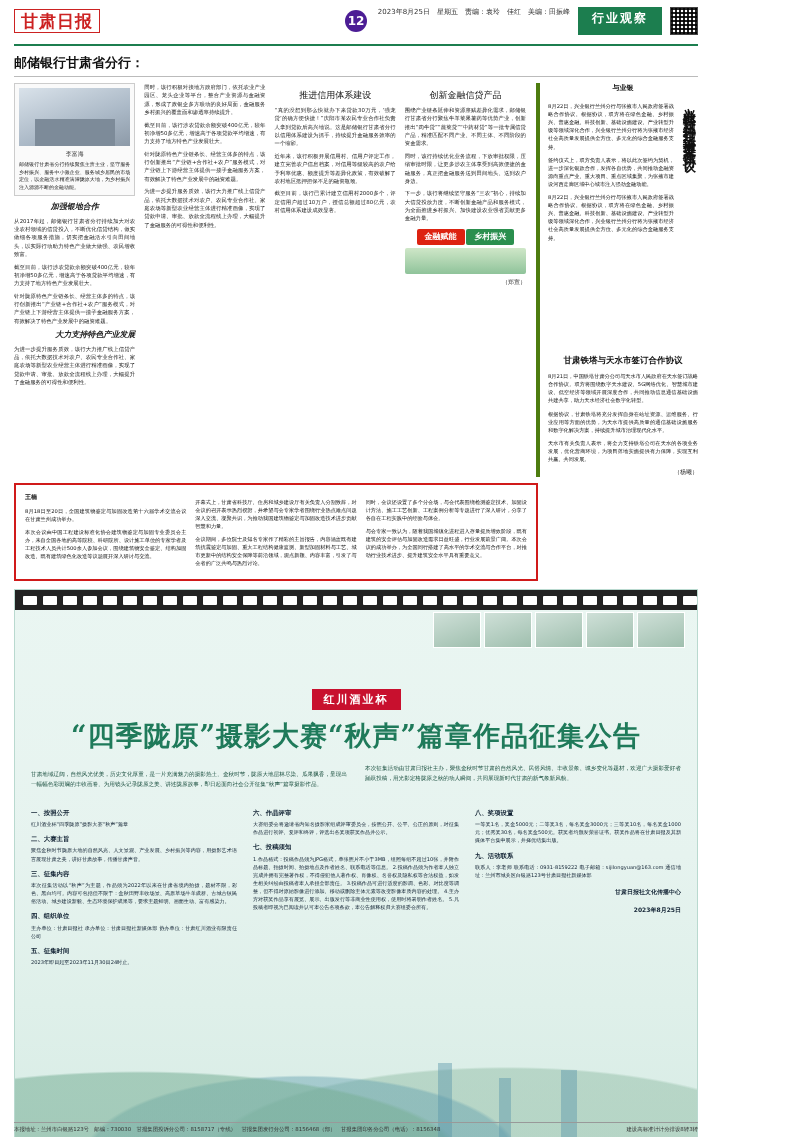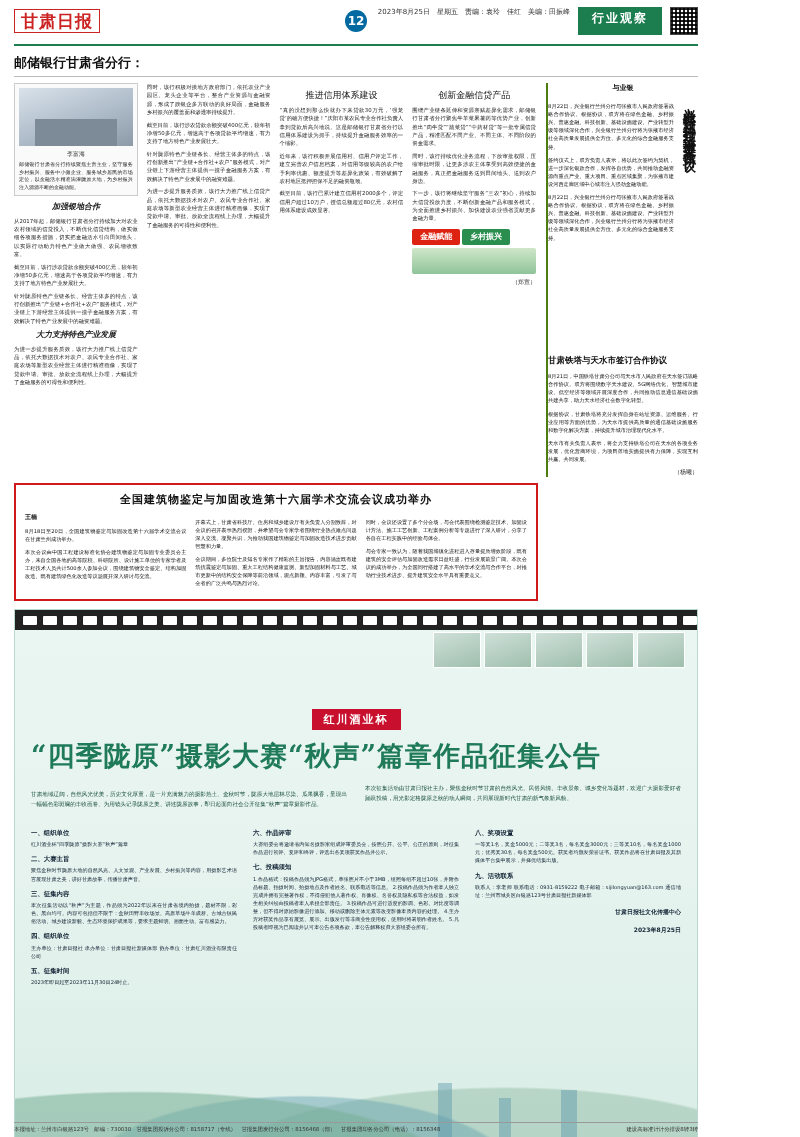--- a/index.html
+++ b/index.html
@@ -6,21 +6,21 @@
   body{
     width:800px;height:1137px;background:#ffffff;
     font-family:"DejaVu Sans","Liberation Sans",sans-serif;
     color:#111;overflow:hidden;position:relative;
   }
   .page{width:712px;height:1137px;position:relative;box-sizing:border-box;padding:0 14px;}
 
   
   .masthead{height:42px;display:flex;align-items:center;justify-content:space-between;position:relative;}
   .logo{font-family:"DejaVu Serif","Liberation Serif",serif;font-weight:bold;font-size:17px;letter-spacing:1px;color:#c22;border:1px solid #c22;padding:2px 6px;line-height:1.1;}
-  .pagenum{position:absolute;left:50%;transform:translateX(-50%);width:22px;height:22px;border-radius:50%;background:#0369a1;color:#fff;font-size:12px;display:flex;align-items:center;justify-content:center;font-weight:bold;}
+  .pagenum{position:absolute;left:50%;transform:translateX(-50%);width:22px;height:22px;border-radius:50%;background:#4c1d95;color:#fff;font-size:12px;display:flex;align-items:center;justify-content:center;font-weight:bold;}
   .mh-right{display:flex;gap:8px;}
   .mh-meta{font-size:7px;color:#333;}
   .section-tag{background:#1c7e4f;color:#fff;font-size:12px;padding:3px 14px;letter-spacing:2px;font-weight:bold;}
   .qr{width:26px;height:26px;background:
       repeating-linear-gradient(90deg,#222 0 2px,#fff 2px 4px),
       repeating-linear-gradient(0deg,#222 0 2px,transparent 2px 4px);
       background-blend-mode:multiply;border:1px solid #444;}
   .mh-rule{height:2px;background:#1c7e4f;margin-top:2px;}
 
   
@@ -46,44 +46,44 @@
   .colhead{font-size:8px;font-weight:bold;text-align:center;margin:4px 0 3px;font-style:italic;}
 
   
   .redbox{border:2px solid #d01a1a;padding:7px 9px;margin-top:6px;}
   .redbox h3{font-size:11px;font-weight:bold;text-align:center;margin:0 0 5px;letter-spacing:1px;}
   .redbox .inner{display:flex;gap:9px;}
   .redbox .rb-col{font-size:5.2px;line-height:1.55;text-align:justify;}
   .rb-author{font-size:6px;font-weight:bold;margin-bottom:3px;}
 
   
-  .rail{width:150px;flex:0 0 150px;border-left:2px solid #4d7c0f;}
+  .rail{width:150px;flex:0 0 150px;border-left:4px solid #4d7c0f;padding-left:8px;}
   .rail h4{font-size:7px;text-align:center;margin:0 0 4px;font-weight:bold;}
   .rail-title{
     writing-mode:vertical-rl;text-orientation:upright;
     font-family:"DejaVu Serif","Liberation Serif",serif;
     font-size:13px;font-weight:bold;color:#111;letter-spacing:3px;height:250px;margin:0 auto;
   }
   .rail-flex{display:flex;gap:6px;}
   .rail-body{font-size:5.2px;line-height:1.55;text-align:justify;flex:1;}
-  .rail-sub{font-size:8.5px;font-weight:bold;text-align:left;margin:8px 0 4px;}
+  .rail-sub{font-size:8.5px;font-weight:bold;text-align:center;margin:8px 0 4px;}
 
   
   .announce{
     position:relative;margin-top:8px;border:1px solid #b9d9cf;height:590px;overflow:hidden;
     background:linear-gradient(180deg,#eaf6f2 0%,#e6f3ef 45%,#dff0ea 70%,#d6ebe4 100%);
   }
   .film-strip{height:20px;background:#222;position:absolute;left:0;right:0;display:flex;gap:6px;align-items:center;padding:0 8px;box-sizing:border-box;}
   .film-strip.top{top:0;}
   .film-strip span{display:block;width:14px;height:9px;background:#fff;border-radius:1px;flex:0 0 14px;}
   .ann-inner{position:absolute;top:22px;left:0;right:0;bottom:22px;padding:8px 16px;box-sizing:border-box;}
   .cup{display:inline-block;background:#c8102e;color:#fff;font-weight:bold;font-size:11px;padding:3px 12px;letter-spacing:2px;}
   .ann-title{
     font-family:"DejaVu Serif","Liberation Serif",serif;
-    font-size:27px;font-weight:bold;color:#1f7a5a;margin:8px 0 10px;letter-spacing:1px;
+    font-size:27px;font-weight:bold;color:#1f7a5a;text-align:center;margin:8px 0 10px;letter-spacing:1px;
   }
   .ann-lead{font-size:5.6px;line-height:1.7;text-align:justify;color:#184d3d;columns:2;column-gap:18px;}
   .ann-cols{display:flex;gap:16px;margin-top:10px;}
   .ann-col{flex:1;font-size:5.1px;line-height:1.6;text-align:justify;color:#123;}
   .ann-h{font-size:6.4px;font-weight:bold;margin:6px 0 2px;}
   .ann-sign{text-align:right;font-size:6px;margin-top:8px;font-weight:bold;}
   
   .skyline{position:absolute;left:0;right:0;bottom:22px;height:120px;pointer-events:none;}
   .sk{position:absolute;bottom:0;background:rgba(90,150,170,.45);}
   .hills{position:absolute;left:0;right:0;bottom:22px;height:150px;
@@ -123,21 +123,21 @@
       <div class="col" style="flex:1;">
         <div class="photo-box">
           <div class="photo"></div>
           <div class="photo-cap">李富海</div>
           <div style="font-size:5px;line-height:1.5;text-align:justify;margin-top:3px;">邮储银行甘肃省分行持续聚焦主责主业，坚守服务乡村振兴、服务中小微企业、服务城乡居民的市场定位，以金融活水精准滴灌陇原大地，为乡村振兴注入源源不断的金融动能。</div>
         </div>
         <div class="colhead">加强银地合作</div>
         <p>从2017年起，邮储银行甘肃省分行持续加大对农业农村领域的信贷投入，不断优化信贷结构，做实做细各项服务措施，切实把金融活水引向田间地头，以实际行动助力特色产业做大做强、农民增收致富。</p>
         <p>截至目前，该行涉农贷款余额突破400亿元，较年初净增50多亿元，增速高于各项贷款平均增速，有力支持了地方特色产业发展壮大。</p>
         <p>针对陇原特色产业链条长、经营主体多的特点，该行创新推出“产业链+合作社+农户”服务模式，对产业链上下游经营主体提供一揽子金融服务方案，有效解决了特色产业发展中的融资难题。</p>
-        <div class="colhead" style="margin-top:0;">大力支持特色产业发展</div>
+        <div class="colhead" style="margin-top:0;text-align:right;">大力支持特色产业发展</div>
         <p>为进一步提升服务质效，该行大力推广线上信贷产品，依托大数据技术对农户、农民专业合作社、家庭农场等新型农业经营主体进行精准画像，实现了贷款申请、审批、放款全流程线上办理，大幅提升了金融服务的可得性和便利性。</p>
       </div>
 
       <div class="col" style="flex:1;">
         <p>同时，该行积极对接地方政府部门，依托农业产业园区、龙头企业等平台，整合产业资源与金融资源，形成了政银企多方联动的良好局面，金融服务乡村振兴的覆盖面和渗透率持续提升。</p>
         <p>截至目前，该行涉农贷款余额突破400亿元，较年初净增50多亿元，增速高于各项贷款平均增速，有力支持了地方特色产业发展壮大。</p>
         <p>针对陇原特色产业链条长、经营主体多的特点，该行创新推出“产业链+合作社+农户”服务模式，对产业链上下游经营主体提供一揽子金融服务方案，有效解决了特色产业发展中的融资难题。</p>
         <p>为进一步提升服务质效，该行大力推广线上信贷产品，依托大数据技术对农户、农民专业合作社、家庭农场等新型农业经营主体进行精准画像，实现了贷款申请、审批、放款全流程线上办理，大幅提升了金融服务的可得性和便利性。</p>
       </div>
 
@@ -146,21 +146,21 @@
         <p>“真的没想到那么快就办下来贷款30万元，‘强龙贷’的确方便快捷！”庆阳市某农民专业合作社负责人拿到贷款后高兴地说。这是邮储银行甘肃省分行以信用体系建设为抓手，持续提升金融服务效率的一个缩影。</p>
         <p>近年来，该行积极开展信用村、信用户评定工作，建立完善农户信息档案，对信用等级较高的农户给予利率优惠、额度提升等差异化政策，有效破解了农村地区抵押担保不足的融资瓶颈。</p>
         <p>截至目前，该行已累计建立信用村2000多个，评定信用户超过10万户，授信总额超过80亿元，农村信用体系建设成效显著。</p>
       </div>
 
       <div class="col" style="flex:1;">
         <div class="subhead">创新金融信贷产品</div>
         <p>围绕产业链条延伸和资源禀赋差异化需求，邮储银行甘肃省分行聚焦牛羊菜果薯药等优势产业，创新推出“肉牛贷”“蔬菜贷”“中药材贷”等一批专属信贷产品，精准匹配不同产业、不同主体、不同阶段的资金需求。</p>
         <p>同时，该行持续优化业务流程，下放审批权限，压缩审批时限，让更多涉农主体享受到高效便捷的金融服务，真正把金融服务送到田间地头、送到农户身边。</p>
         <p>下一步，该行将继续坚守服务“三农”初心，持续加大信贷投放力度，不断创新金融产品和服务模式，为全面推进乡村振兴、加快建设农业强省贡献更多金融力量。</p>
-        <div style="margin-top:4px;">
+        <div style="margin-top:4px;text-align:center;">
           <div style="display:inline-block;background:#d21;color:#fff;font-size:8px;font-weight:bold;padding:2px 8px;border-radius:2px;">金融赋能</div>
           <div style="display:inline-block;background:#2a8f4e;color:#fff;font-size:8px;font-weight:bold;padding:2px 8px;border-radius:2px;margin-top:2px;">乡村振兴</div>
           <div style="height:26px;margin-top:3px;background:linear-gradient(180deg,#cfe7c8,#8fc39a);border-radius:2px;"></div>
         </div>
         <div class="byline">（郑宣）</div>
       </div>
     </div>
 
     <div class="rail">
       <h4>与业银</h4>
@@ -178,21 +178,20 @@
         <p>根据协议，甘肃铁塔将充分发挥自身在站址资源、运维服务、行业应用等方面的优势，为天水市提供高质量的通信基础设施服务和数字化解决方案，持续提升城市治理现代化水平。</p>
         <p>天水市有关负责人表示，将全力支持铁塔公司在天水的各项业务发展，优化营商环境，为项目落地实施提供有力保障，实现互利共赢、共同发展。</p>
       </div>
       <div class="byline">（杨曦）</div>
     </div>
   </div>
 
   <div style="display:flex;gap:10px;">
     <div style="flex:1;">
       <div class="redbox">
-        <h3>全国建筑物鉴定与加固改造第十六届学术交流会议成功举办</h3>
         <div class="inner">
           <div class="rb-col" style="flex:1;">
             <div class="rb-author">王楠</div>
             <p>8月18日至20日，全国建筑物鉴定与加固改造第十六届学术交流会议在甘肃兰州成功举办。</p>
             <p>本次会议由中国工程建设标准化协会建筑物鉴定与加固专业委员会主办，来自全国各地的高等院校、科研院所、设计施工单位的专家学者及工程技术人员共计500余人参加会议，围绕建筑物安全鉴定、结构加固改造、既有建筑绿色化改造等议题展开深入研讨与交流。</p>
           </div>
           <div class="rb-col" style="flex:1;">
             <p>开幕式上，甘肃省科技厅、住房和城乡建设厅有关负责人分别致辞，对会议的召开表示热烈祝贺，并希望与会专家学者围绕行业热点难点问题深入交流、凝聚共识，为推动我国建筑物鉴定与加固改造技术进步贡献智慧和力量。</p>
             <p>会议期间，多位院士及知名专家作了精彩的主旨报告，内容涵盖既有建筑抗震鉴定与加固、重大工程结构健康监测、新型加固材料与工艺、城市更新中的结构安全保障等前沿领域，观点新颖、内容丰富，引发了与会者的广泛共鸣与热烈讨论。</p>
           </div>
@@ -274,21 +273,21 @@
       </div>
       <div class="ann-title">“四季陇原”摄影大赛“秋声”篇章作品征集公告</div>
 
       <div class="ann-lead">
         <p>甘肃地域辽阔，自然风光优美，历史文化厚重，是一片充满魅力的摄影热土。金秋时节，陇原大地层林尽染、瓜果飘香，呈现出一幅幅色彩斑斓的丰收画卷。为用镜头记录陇原之美、讲述陇原故事，即日起面向社会公开征集“秋声”篇章摄影作品。</p>
         <p>本次征集活动由甘肃日报社主办，聚焦金秋时节甘肃的自然风光、民俗风情、丰收景象、城乡变化等题材，欢迎广大摄影爱好者踊跃投稿，用光影定格陇原之秋的动人瞬间，共同展现新时代甘肃的新气象新风貌。</p>
       </div>
 
       <div class="ann-cols">
         <div class="ann-col">
-          <div class="ann-h">一、组织单位</div>
+          <div class="ann-h">一、按照公开</div>
           <div>红川酒业杯“四季陇原”摄影大赛“秋声”篇章</div>
           <div class="ann-h">二、大赛主旨</div>
           <div>聚焦金秋时节陇原大地的自然风光、人文景观、产业发展、乡村振兴等内容，用摄影艺术语言展现甘肃之美，讲好甘肃故事，传播甘肃声音。</div>
           <div class="ann-h">三、征集内容</div>
           <div>本次征集活动以“秋声”为主题，作品须为2022年以来在甘肃省境内拍摄，题材不限，彩色、黑白均可。内容可包括但不限于：金秋田野丰收场景、高原草场牛羊成群、古城古镇民俗活动、城乡建设新貌、生态环境保护成果等，要求主题鲜明、画面生动、富有感染力。</div>
           <div class="ann-h">四、组织单位</div>
           <div>主办单位：甘肃日报社
 承办单位：甘肃日报社新媒体部
 协办单位：甘肃红川酒业有限责任公司</div>
           <div class="ann-h">五、征集时间</div>

